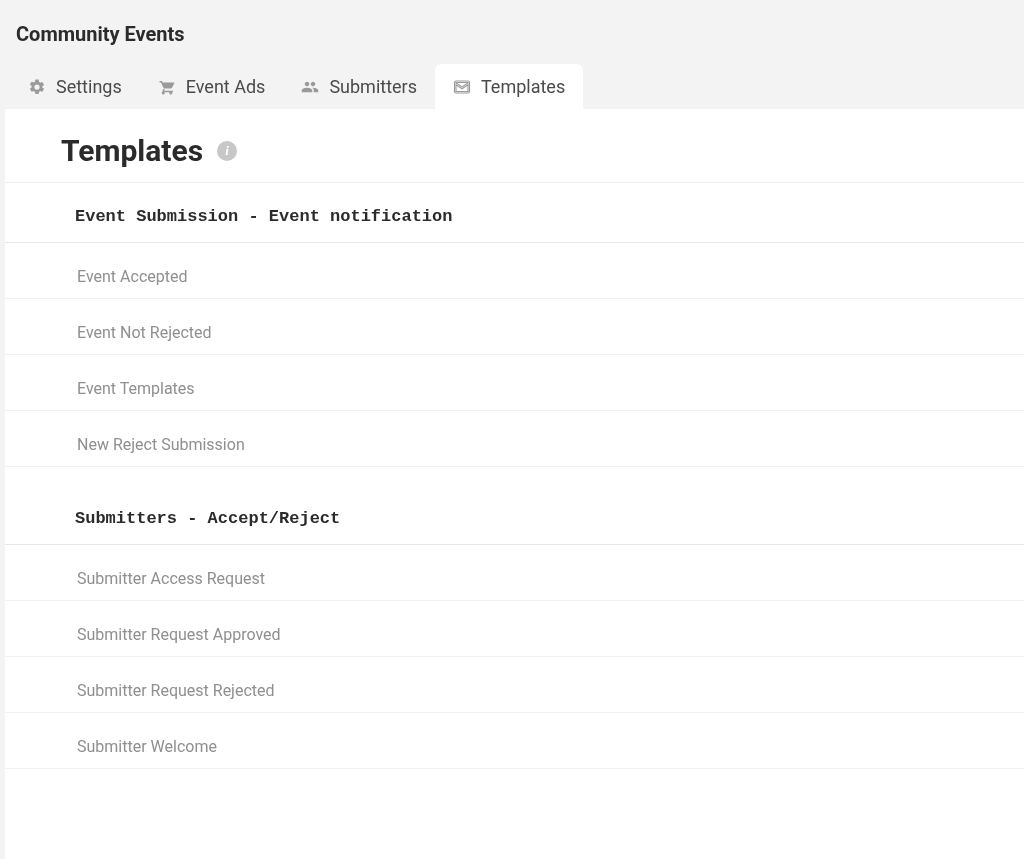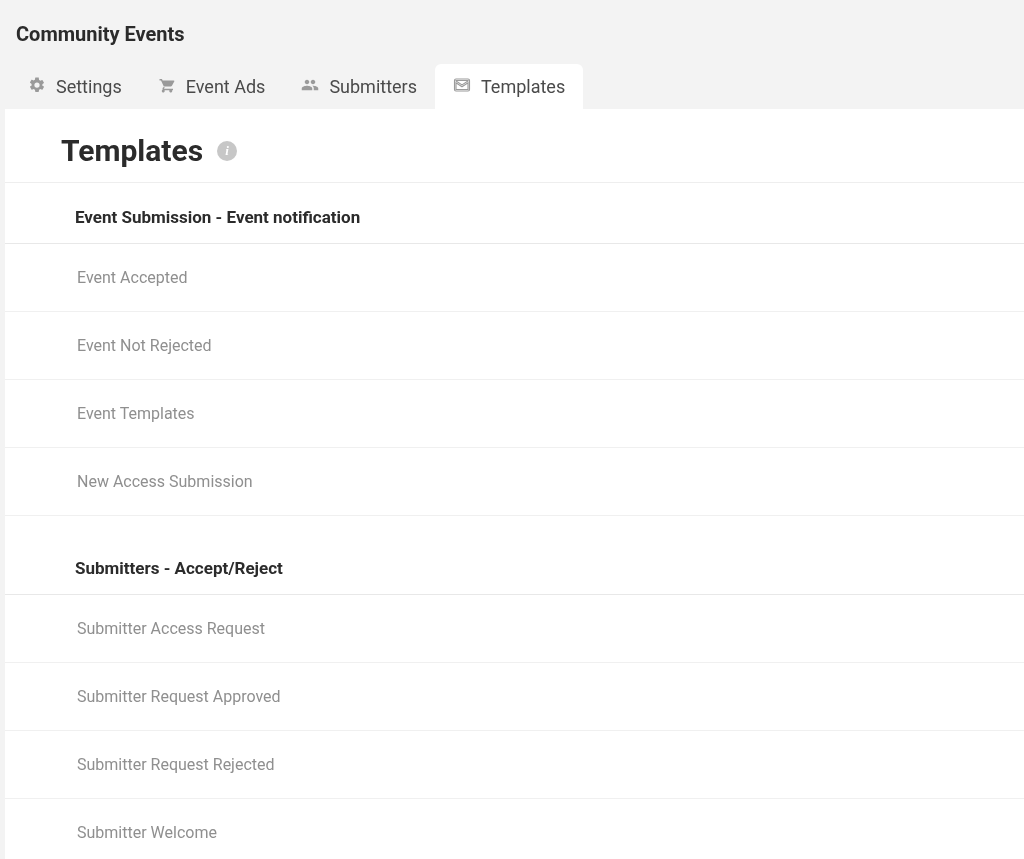--- a/index.html
+++ b/index.html
@@ -20,20 +20,21 @@
       color: #2b2b2b;
       padding: 22px 16px 18px 16px;
     }
     .tabs {
       display: flex;
       align-items: flex-end;
       padding-left: 10px;
     }
     .tab {
       display: flex;
+      align-items: center;
       gap: 10px;
       padding: 12px 18px;
       color: #4a4a4a;
       font-size: 18px;
       cursor: pointer;
       border-top-left-radius: 6px;
       border-top-right-radius: 6px;
     }
     .tab.active {
       background: #ffffff;
@@ -82,23 +83,24 @@
       font-weight: 700;
       font-size: 13px;
       font-family: Georgia, serif;
     }
     .group-header {
       padding: 24px 0 16px 70px;
       font-size: 17px;
       font-weight: 700;
       color: #2b2b2b;
       border-bottom: 1px solid #e8e8e8;
+      font-family: Liberation Mono, monospace;
     }
     .template-row {
-      padding: 24px 0 24px 72px;
+      padding: 24px 0 12px 72px;
       font-size: 16px;
       color: #8f8f8f;
       border-bottom: 1px solid #f0f0f0;
       cursor: pointer;
     }
     .spacer {
       height: 18px;
     }
   </style>
 </head>
@@ -144,21 +146,21 @@
 <div class="content">
   <div class="section-heading">
     <h2>Templates</h2>
     <span class="info-icon">i</span>
   </div>
 
   <div class="group-header">Event Submission - Event notification</div>
   <div class="template-row">Event Accepted</div>
   <div class="template-row">Event Not Rejected</div>
   <div class="template-row">Event Templates</div>
-  <div class="template-row">New Access Submission</div>
+  <div class="template-row">New Reject Submission</div>
 
   <div class="spacer"></div>
 
   <div class="group-header">Submitters - Accept/Reject</div>
   <div class="template-row">Submitter Access Request</div>
   <div class="template-row">Submitter Request Approved</div>
   <div class="template-row">Submitter Request Rejected</div>
   <div class="template-row">Submitter Welcome</div>
 </div>
 

